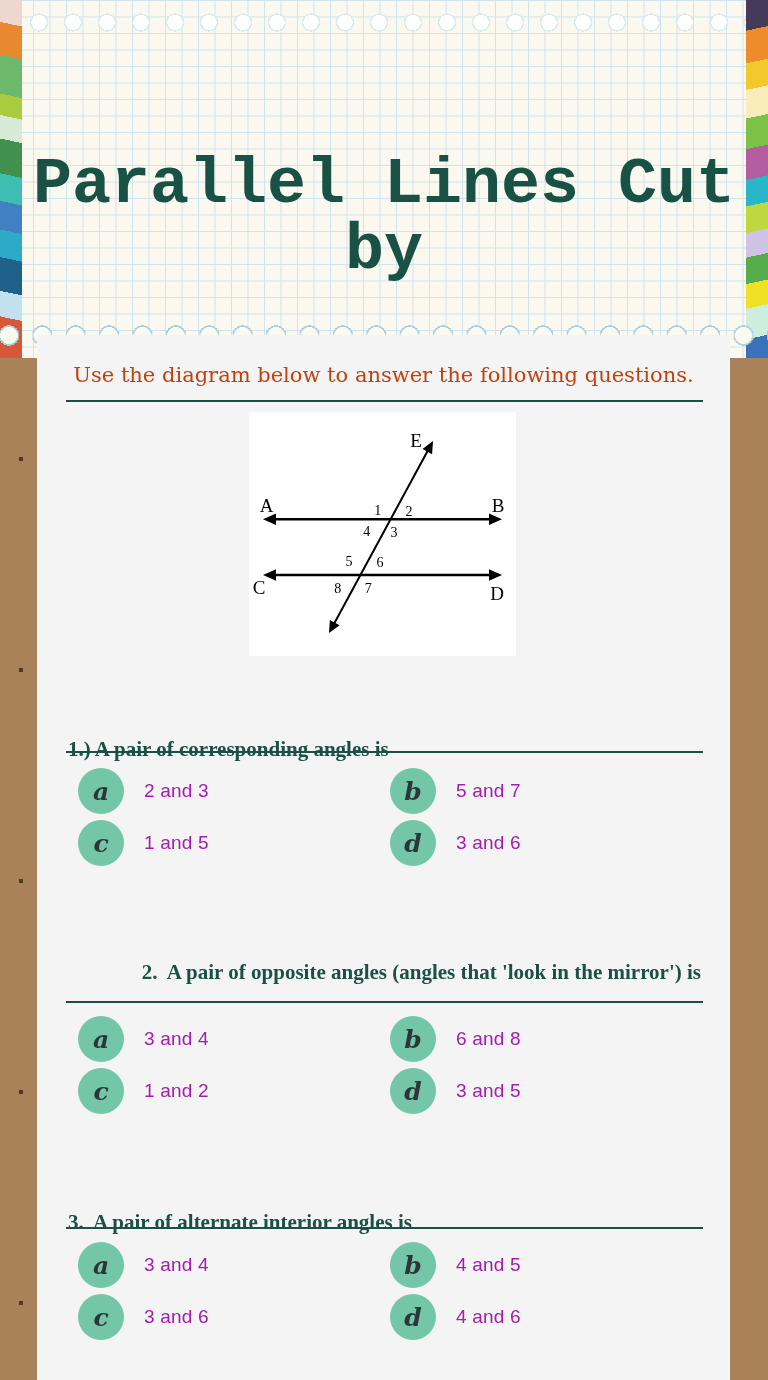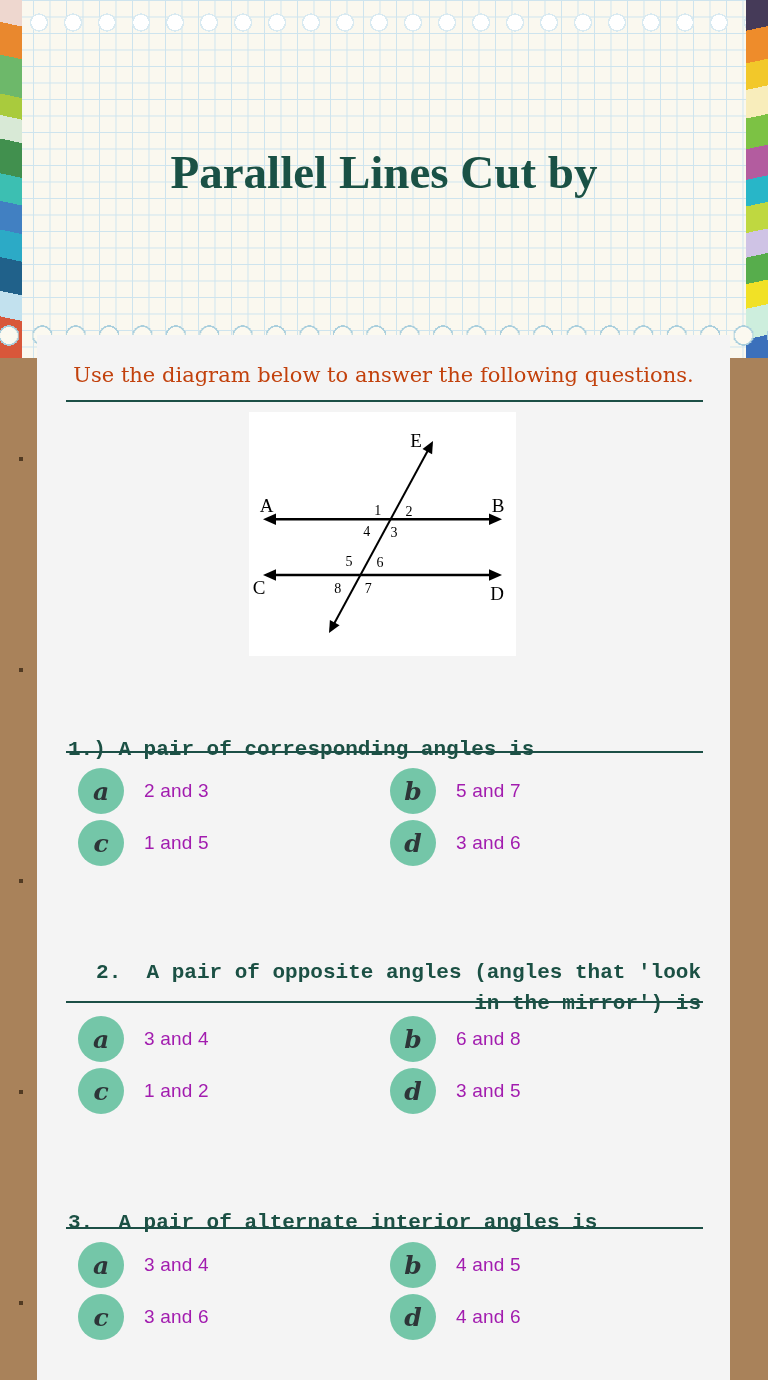--- a/index.html
+++ b/index.html
@@ -42,41 +42,41 @@
     background-size:34px 21px;background-repeat:repeat-x;
   }
   .holes-bottom{
     position:absolute;left:0;right:0;top:324px;height:23px;
     background-image:radial-gradient(circle at 16.7px 50%, #fbf9f0 8.6px, #aacfdd 8.6px 10.2px, rgba(0,0,0,0) 10.2px);
     background-size:33.4px 23px;background-repeat:repeat-x;background-position-x:59px;
   }
   .page-title{
     position:absolute;left:0;top:108px;width:100%;
     text-align:center;color:#1a5145;
-    font-family:Liberation Serif, serif;font-size:47px;line-height:66px;font-weight:600;
+    font-family:Liberation Mono, monospace;font-size:65px;line-height:66px;font-weight:600;
   }
   .page-title span{display:block;}
 
   
   .card{
     position:absolute;left:37px;top:335px;width:693px;height:1045px;
     background:#f4f4f4;z-index:2;
   }
   .instruction{
     position:absolute;left:0;top:26px;width:100%;text-align:center;
     color:#c2410c;font-family:"DejaVu Serif",serif;font-size:21px;line-height:28px;
   }
   .rule{position:absolute;left:29px;width:637px;height:0;border-top:2px solid #1c4f46;}
   .rule-0{top:65px;} .rule-1{top:416px;} .rule-2{top:666px;} .rule-3{top:892px;}
 
   .diagram{position:absolute;left:212px;top:77px;width:267px;height:244px;background:#ffffff;}
 
   .q-heading{
     position:absolute;left:31px;width:633px;
-    color:#1b5044;font-family:Liberation Mono, monospace;font-size:21px;line-height:31px;
+    color:#1b5044;font-family:Liberation Serif, serif;font-size:21px;line-height:31px;
     white-space:pre-wrap;
   }
   .q1-heading{top:382px;} .q2-heading{top:605px;text-align:right;} .q3-heading{top:855px;}
 
   .options{
     position:absolute;left:41px;right:29px;
     display:grid;grid-template-columns:312px 1fr;row-gap:6px;
   }
   .q1-options{top:433px;} .q2-options{top:681px;} .q3-options{top:907px;}
   .option{display:flex;align-items:center;height:46px;}

